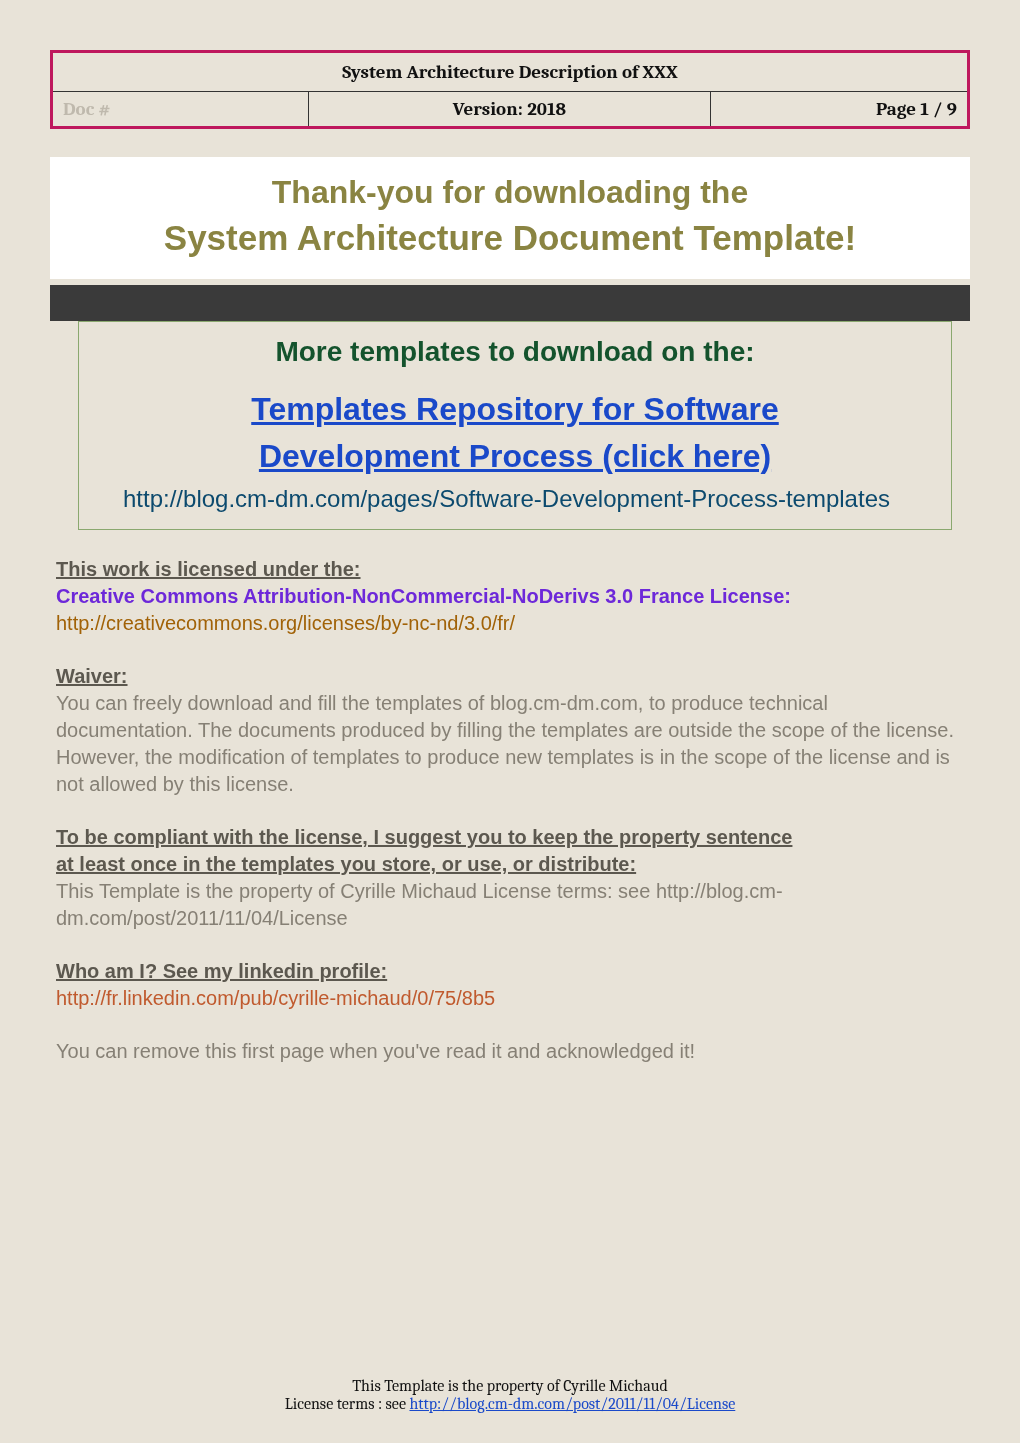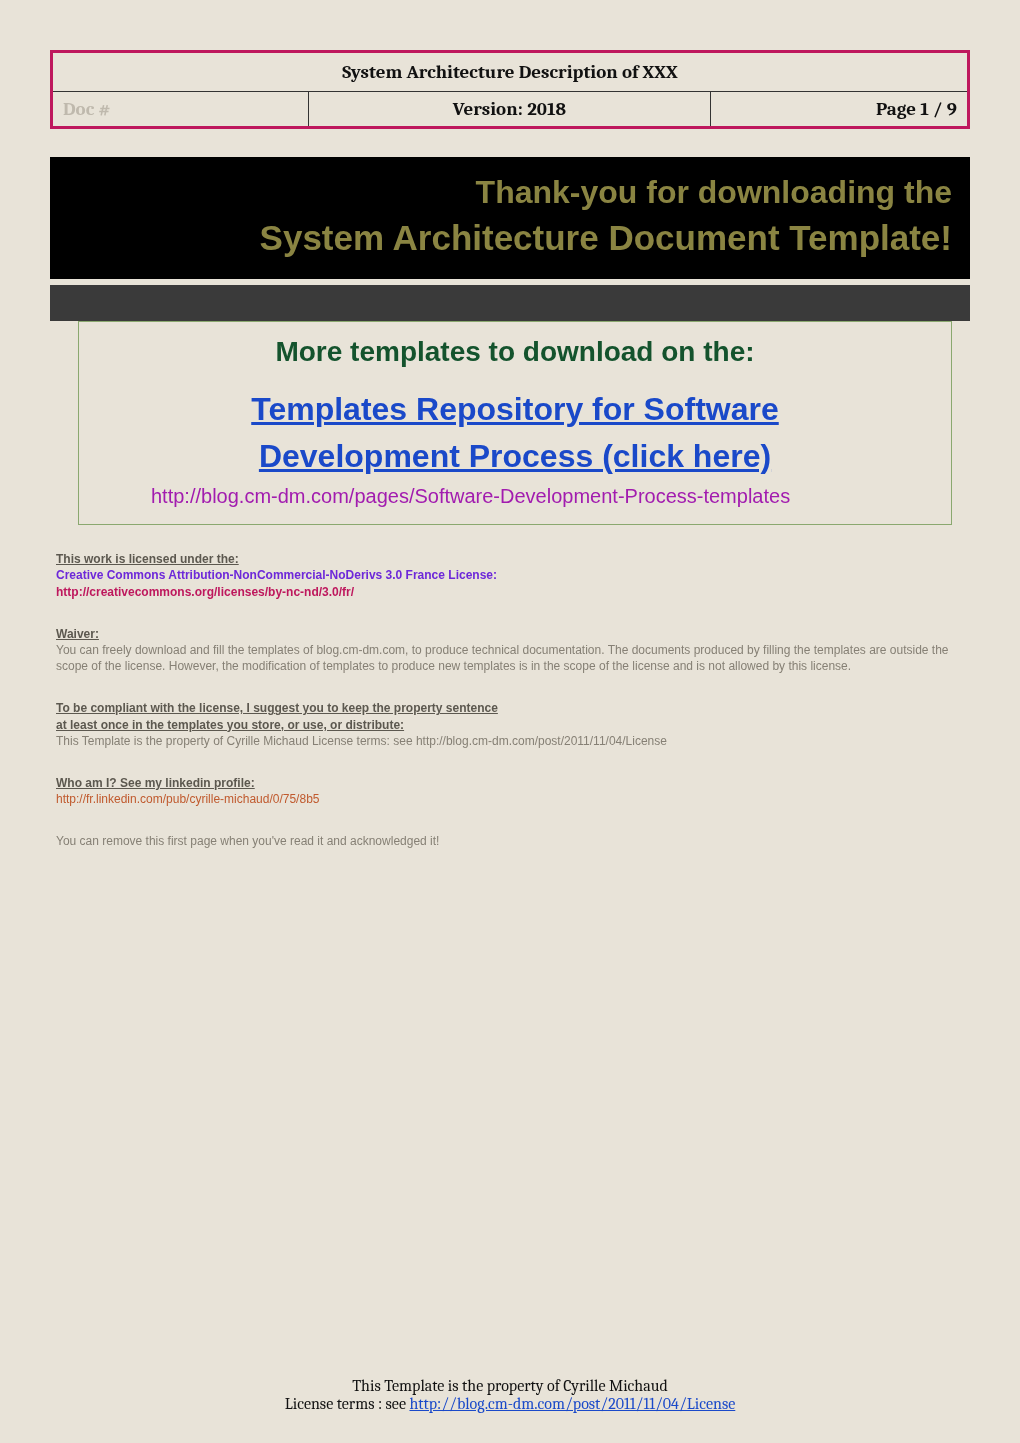--- a/index.html
+++ b/index.html
@@ -45,23 +45,23 @@
     color: #111;
   }
   .hdr-page {
     flex: 0 0 28%;
     text-align: right;
     color: #111;
   }
 
   .banner {
     margin-top: 28px;
-    background: #000000;
+    background: #ffffff;
     padding: 14px 18px 18px 18px;
-    text-align: right;
+    text-align: center;
     font-family: Arial Black, Arial, sans-serif;
     font-weight: 900;
     font-size: 32px;
     line-height: 1.35;
     color: #8a8442;
   }
   .banner .line2 {
     font-size: 35px;
   }
   .banner-spacer {
@@ -94,46 +94,46 @@
     text-decoration: underline;
     line-height: 1.45;
   }
   .callout-sub {
     margin-top: 28px;
     font-size: 20px;
     color: #8a8478;
   }
   .callout-url {
     margin-top: 6px;
-    margin-left: 56px;
-    font-size: 20px;
-    color: #a21caf;
+    margin-left: 28px;
+    font-size: 24px;
+    color: #0c4a6e;
   }
 
   .section {
     margin-top: 26px;
     padding: 0 6px;
-    font-size: 12px;
+    font-size: 20px;
     line-height: 1.35;
   }
   .bold-under {
     font-family: Arial Black, Arial, sans-serif;
     font-weight: 900;
     text-decoration: underline;
     color: #5c584f;
   }
   .bold-plain {
     font-family: Arial Black, Arial, sans-serif;
     font-weight: 900;
     color: #6d28d9;
   }
   .red-bold {
     font-family: Arial Black, Arial, sans-serif;
-    font-weight: 700;
-    color: #be185d;
+    font-weight: 400;
+    color: #a16207;
   }
   .body-text {
     color: #868075;
   }
   .link-orange {
     color: #c05a2e;
   }
 
   .footer {
     margin-top: auto;

